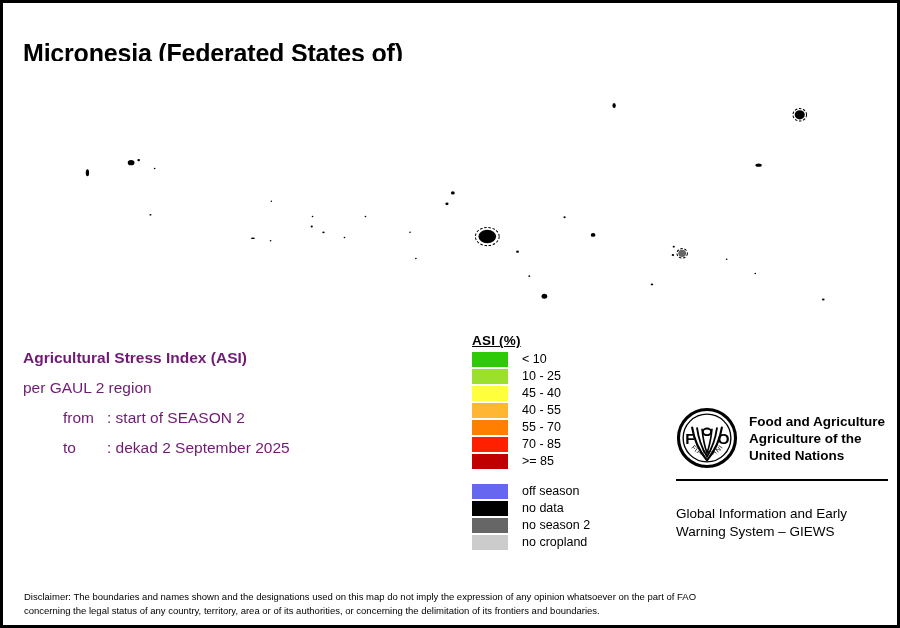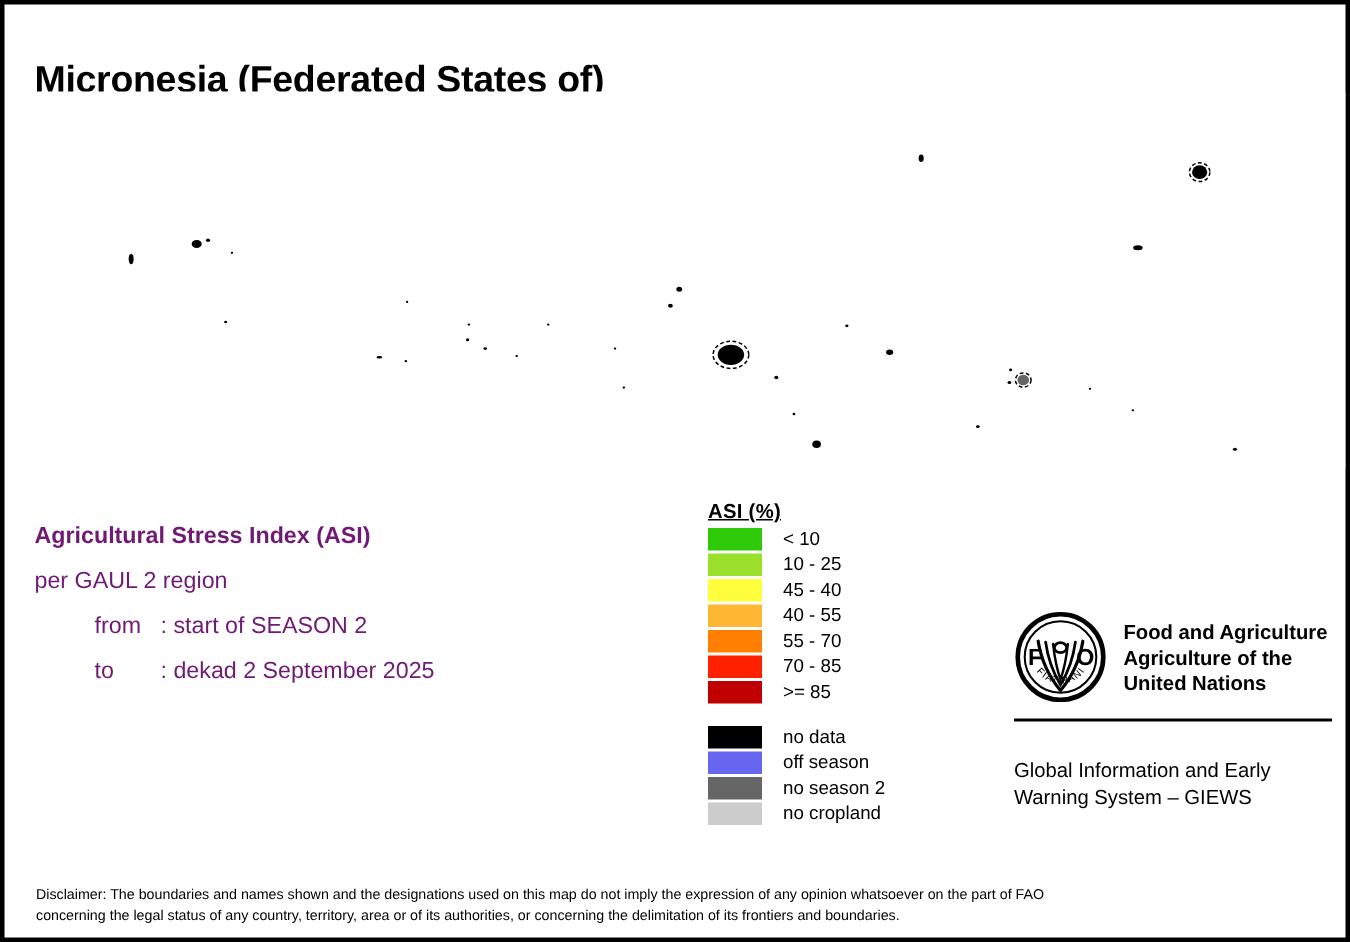--- a/index.html
+++ b/index.html
@@ -250,26 +250,26 @@
           <div class="legend-label">70 - 85</div>
         </div>
         <div class="legend-row">
           <div class="legend-swatch" style="background: rgb(192, 0, 0);"></div>
           <div class="legend-label">&gt;= 85</div>
         </div>
       </div>
     <div class="legend-gap"></div>
     <div id="legend-status">
         <div class="legend-row">
+          <div class="legend-swatch" style="background: rgb(102, 102, 240);"></div>
+          <div class="legend-label">off season</div>
+        </div>
+        <div class="legend-row">
           <div class="legend-swatch" style="background: rgb(0, 0, 0);"></div>
           <div class="legend-label">no data</div>
-        </div>
-        <div class="legend-row">
-          <div class="legend-swatch" style="background: rgb(102, 102, 240);"></div>
-          <div class="legend-label">off season</div>
         </div>
         <div class="legend-row">
           <div class="legend-swatch" style="background: rgb(102, 102, 102);"></div>
           <div class="legend-label">no season 2</div>
         </div>
         <div class="legend-row">
           <div class="legend-swatch" style="background: rgb(204, 204, 204);"></div>
           <div class="legend-label">no cropland</div>
         </div>
       </div>

